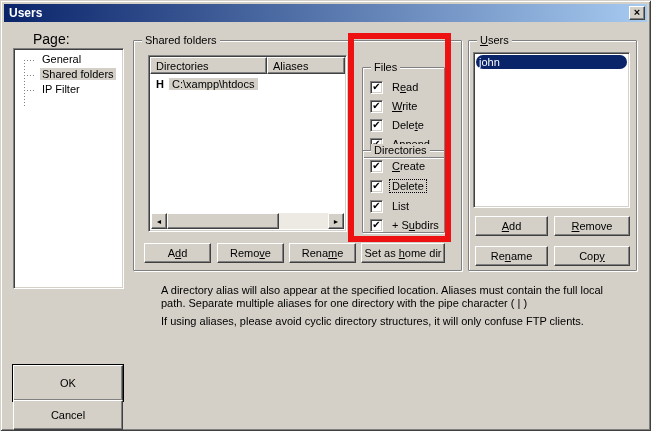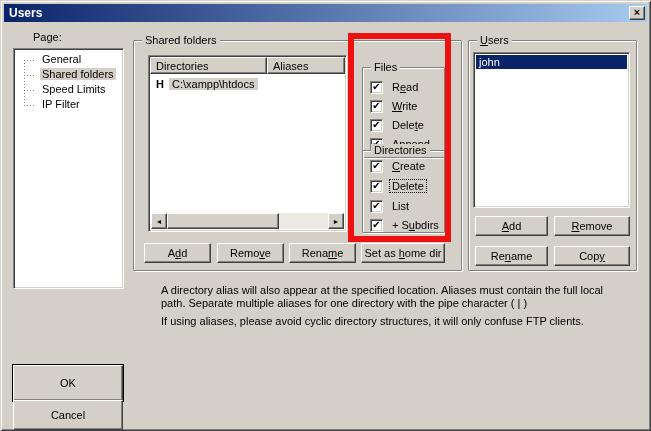--- a/index.html
+++ b/index.html
@@ -14,21 +14,21 @@
     background:linear-gradient(to right,#0a246a,#a6caf0);
     display:flex;align-items:center;color:#fff;font-weight:bold;font-size:12px;
     padding-left:5px;
   }
   .close-btn{
     position:absolute;right:2px;top:2px;width:16px;height:14px;background:#d4d0c8;
     border:1px solid;border-color:#fff #404040 #404040 #fff;
     box-shadow: inset -1px -1px 0 #808080;
     color:#000;font-size:11px;font-weight:bold;line-height:11px;text-align:center;cursor:default;
   }
-  .label{position:absolute;font-size:11px;color:#000;white-space:nowrap;}
+  .label{position:absolute;font-size:14px;color:#000;white-space:nowrap;}
   .sunken{
     background:#fff;border:1px solid;border-color:#808080 #fff #fff #808080;
     box-shadow: inset 1px 1px 0 #404040, inset -1px -1px 0 #d4d0c8;
   }
   .groupbox{
     position:absolute;border:1px solid #808080;border-radius:1px;
     box-shadow: 1px 1px 0 #ffffff, inset 1px 1px 0 #ffffff;
   }
   .group-label{
     position:absolute;top:-7px;left:8px;background:#d4d0c8;padding:0 3px;
@@ -72,42 +72,41 @@
   
   .cb{position:absolute;display:flex;align-items:center;height:14px;cursor:default;}
   .cb .box{width:13px;height:13px;background:#fff;border:1px solid;border-color:#808080 #fff #fff #808080;
     box-shadow: inset 1px 1px 0 #404040, inset -1px -1px 0 #d4d0c8;
     display:flex;align-items:center;justify-content:center;flex:0 0 13px;}
   .cb .check{font-size:10px;font-weight:bold;line-height:10px;margin:-1px 0 0 0;color:#000;}
   .cb .cb-label{font-size:11px;margin-left:7px;padding:0 2px;white-space:nowrap;}
   .cb.focused .cb-label{outline:1px dotted #000;}
   
   .userlist{position:absolute;left:473px;top:52px;width:157px;height:156px;padding:2px;}
-  .ulist-row{height:14px;line-height:14px;font-size:11px;padding-left:3px;cursor:default;}
+  .ulist-row{height:14px;line-height:14px;font-size:11px;padding-left:3px;cursor:default;border-radius:7px;}
   .ulist-row.selected{background:#0a246a;color:#fff;}
   .notes{position:absolute;font-size:11px;line-height:13px;white-space:nowrap;color:#000;margin-left:28px;}
   .red-rect{position:absolute;left:348px;top:33px;width:103px;height:209px;border:6px solid #ee1111;z-index:40;pointer-events:none;}
 </style>
 </head>
 <body>
 
 <div class="dialog">
 
   <div class="titlebar">
     <span>Users</span>
     <div class="close-btn">×</div>
   </div>
 
   <div class="label" style="left:33px;top:31px;">Page:</div>
   <div class="tree sunken">
     <div class="tree-inner">
       <div class="tvline"></div>
       <div class="titem"><span class="tlbl">General</span></div>
       <div class="titem selected"><span class="tlbl">Shared folders</span></div>
-      <div class="titem"><span class="tlbl">Speed Limits</span></div>
       <div class="titem"><span class="tlbl">IP Filter</span></div>
     </div>
   </div>
 
   <div class="groupbox" style="left:133px;top:40px;width:329px;height:231px;">
     <span class="group-label">Shared folders</span>
   </div>
 
   <div class="dirlist sunken">
     <div class="lv-header">

